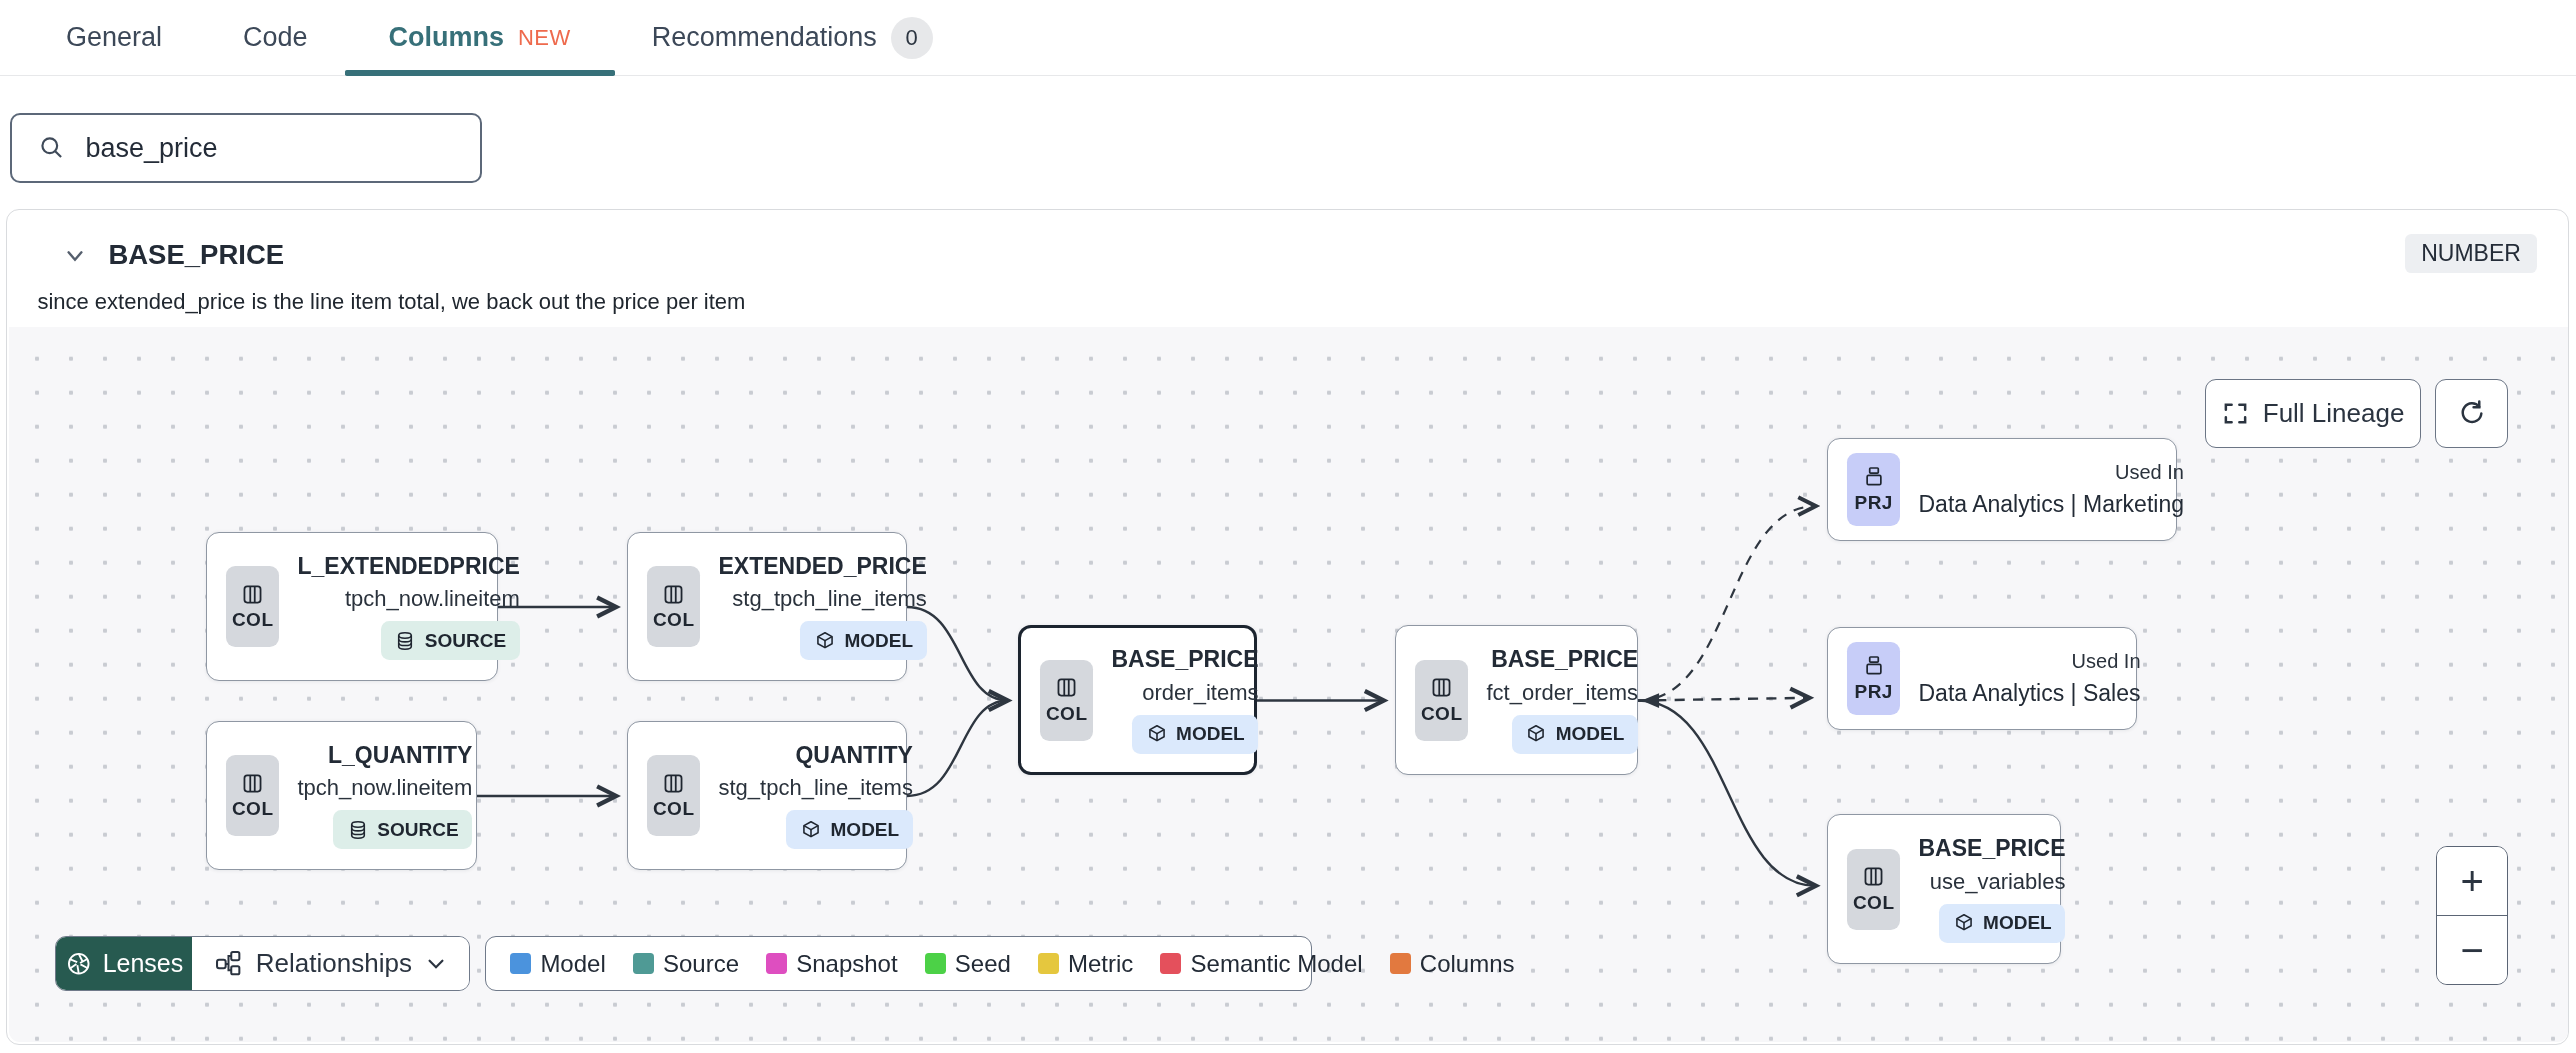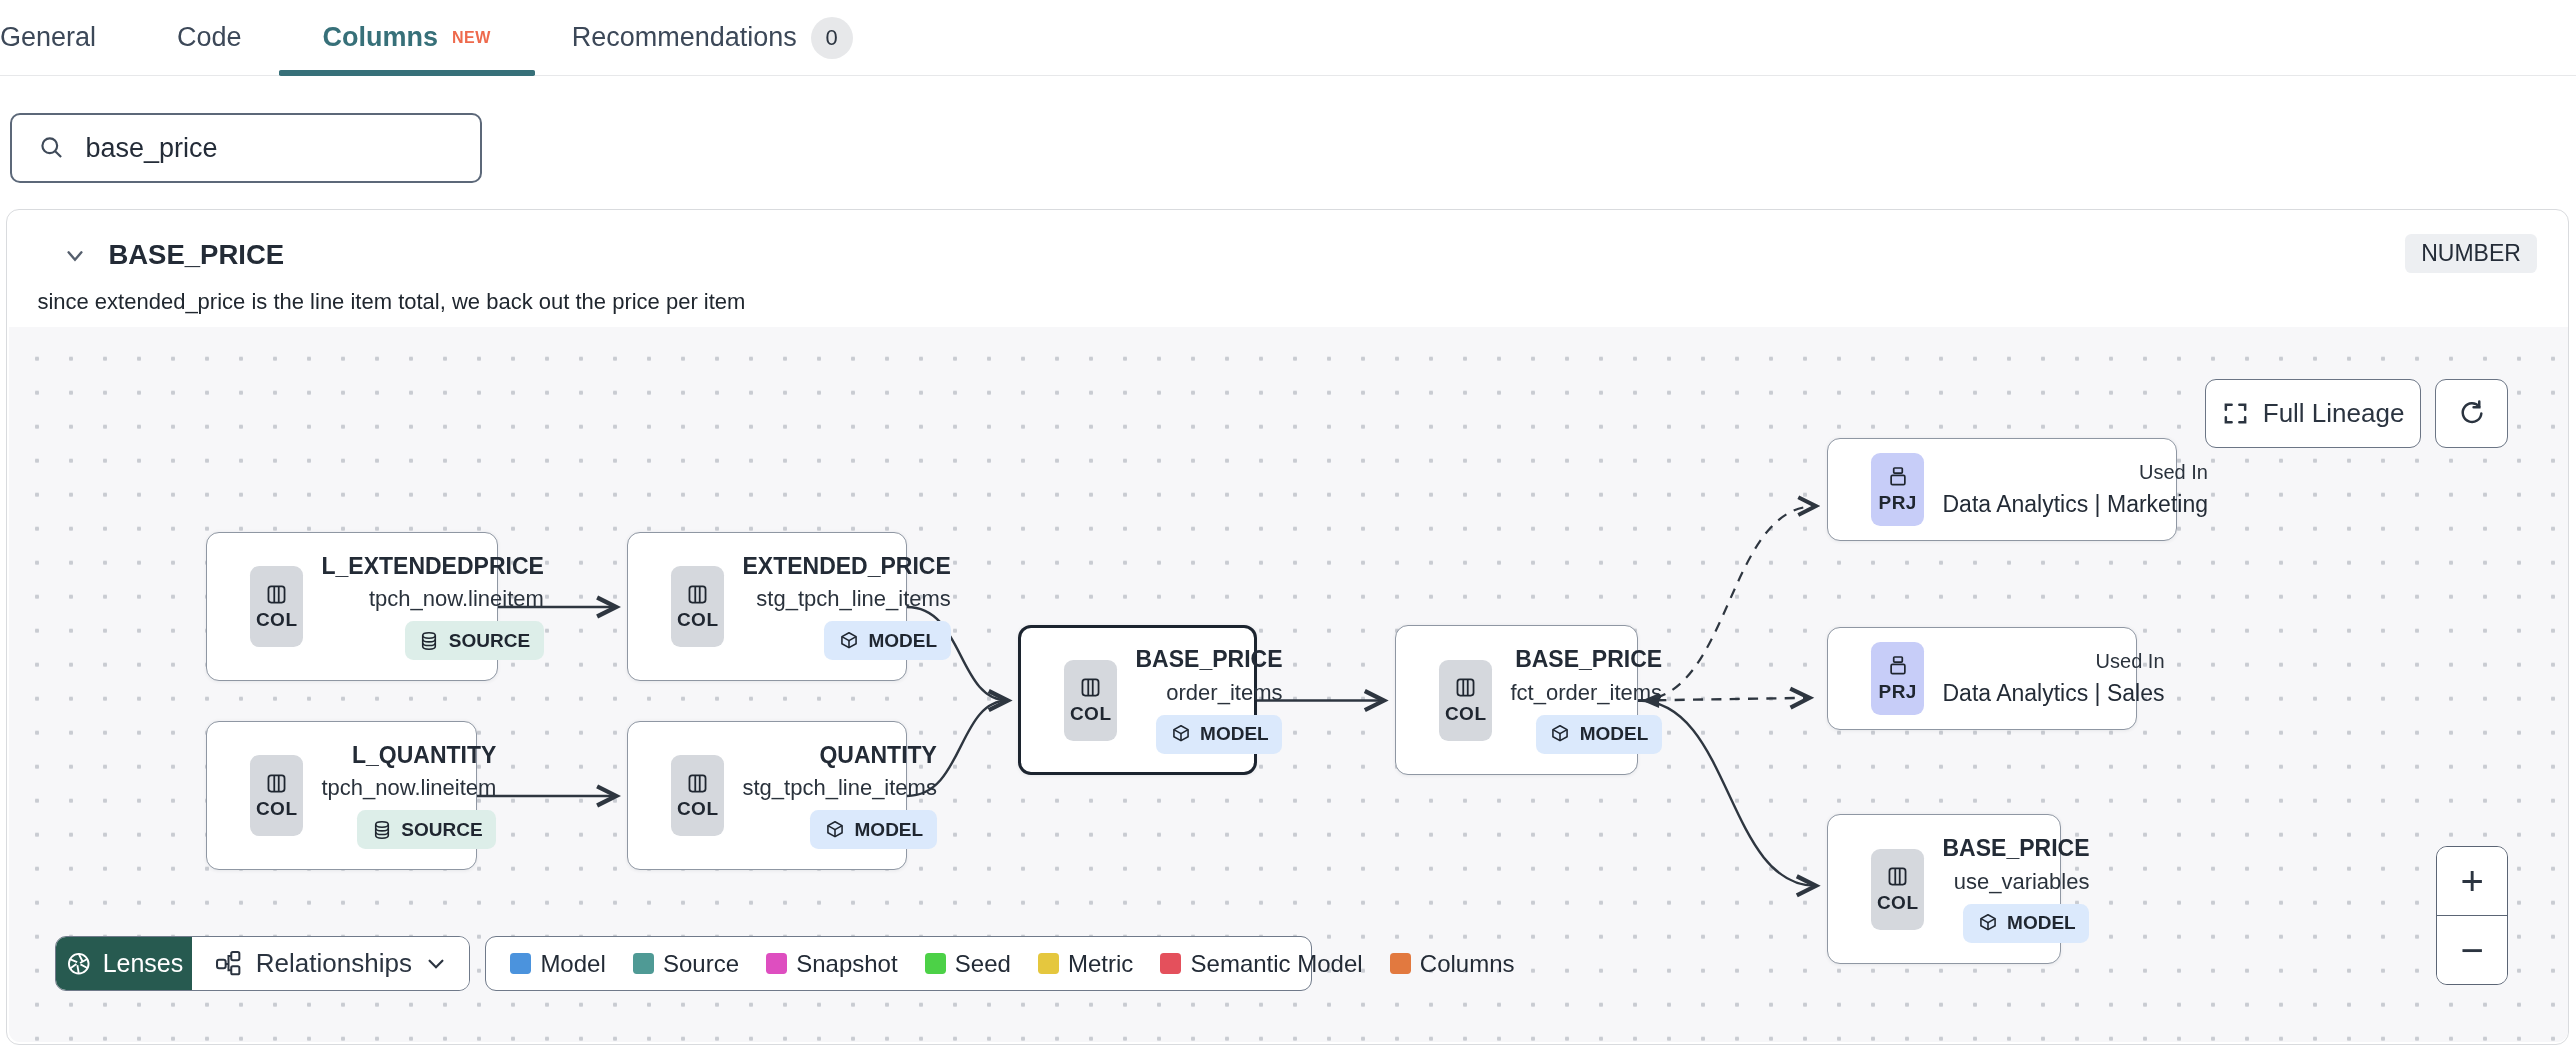--- a/index.html
+++ b/index.html
@@ -7,27 +7,27 @@
     --new_orange:#ee6a4d;
     --lenses_green:#275a50;
   }
   *{box-sizing:border-box;margin:0;padding:0;}
   html,body{width:2576px;height:1053px;background:#ffffff;overflow:hidden;
     font-family:"Liberation Sans","DejaVu Sans",sans-serif;color:#2b3440;}
   .page{position:relative;width:2576px;height:1053px;}
 
   
   .tabbar{position:absolute;left:0;top:0;width:2576px;height:76px;
-    border-bottom:1.8px solid #e7e8ea;display:flex;align-items:center;gap:81px;background:#fff;z-index:5;}
+    border-bottom:1.8px solid #e7e8ea;display:flex;align-items:center;gap:81px;padding-left:66px;background:#fff;z-index:5;}
   .tab{position:relative;display:flex;align-items:center;gap:13.8px;font-size:27px;color:#3c4858;
     height:74px;cursor:pointer;white-space:nowrap;}
   .tab.active{color:var(--accent_teal);font-weight:700;}
   .tab.active::after{content:"";position:absolute;left:-44px;right:-44px;bottom:-1.8px;height:6.4px;
     background:var(--accent_teal);border-radius:1.8px;}
-  .tab .new{color:var(--new_orange);font-size:16px;font-weight:700;letter-spacing:0.5px;}
+  .tab .new{color:var(--new_orange);font-size:22px;font-weight:400;letter-spacing:0.5px;}
   .tab .count{width:42px;height:42px;border-radius:50%;background:#e7e8ea;color:#2b3440;
     display:flex;align-items:center;justify-content:center;font-size:22px;font-weight:400;}
 
   
   .search{position:absolute;left:10px;top:113px;width:472px;height:70px;border:2.3px solid #5c6879;
     border-radius:10px;background:#fff;display:flex;align-items:center;padding-left:26px;}
   .search svg{flex:0 0 auto;}
   .search input{border:none;outline:none;font-size:27px;color:#242c38;margin-left:20px;flex:1;
     font-family:inherit;background:transparent;}
 
@@ -45,21 +45,21 @@
     border-radius:0 0 11px 11px;overflow:hidden;
     background-image:radial-gradient(#c9ccd2 2px,transparent 2.5px);
     background-size:34px 34px;background-position:11px 14.7px;}
   .edges{position:absolute;left:0;top:0;}
 
   
   .node{position:absolute;background:#fff;border:1.8px solid #8f97a3;border-radius:13px;
     display:flex;align-items:center;padding-left:19px;box-shadow:0 0.9px 3.7px rgba(20,28,40,.07);cursor:pointer;}
   .node.selected{border:3.2px solid #1c242f;}
   .colbadge{flex:0 0 auto;width:53px;height:81px;background:#d5d8dd;border-radius:9.2px;
-    display:flex;flex-direction:column;align-items:center;justify-content:center;gap:2.8px;margin-left:24px;}
+    display:flex;flex-direction:column;align-items:center;justify-content:center;gap:2.8px;}
   .colbadge span{font-size:19px;font-weight:600;color:#1f2630;letter-spacing:0.5px;}
   .colbadge.prj{height:73px;background:#c7cdf8;}
   .node-body{display:flex;flex-direction:column;align-items:flex-end;margin-left:18.3px;gap:6.4px;}
   .node-title{font-size:23px;font-weight:700;color:#232b36;white-space:nowrap;}
   .node-sub{font-size:22px;color:#2a323c;white-space:nowrap;}
   .pill{display:inline-flex;align-items:center;gap:8.3px;height:39px;padding:0 13.8px;border-radius:8.3px;
     font-size:19px;font-weight:600;color:#1f2630;margin-top:2.8px;}
   .pill.source{background:#ddeee9;}
   .pill.model{background:#dbe9fc;}
   .usedin{font-size:20px;color:#2a323c;}

